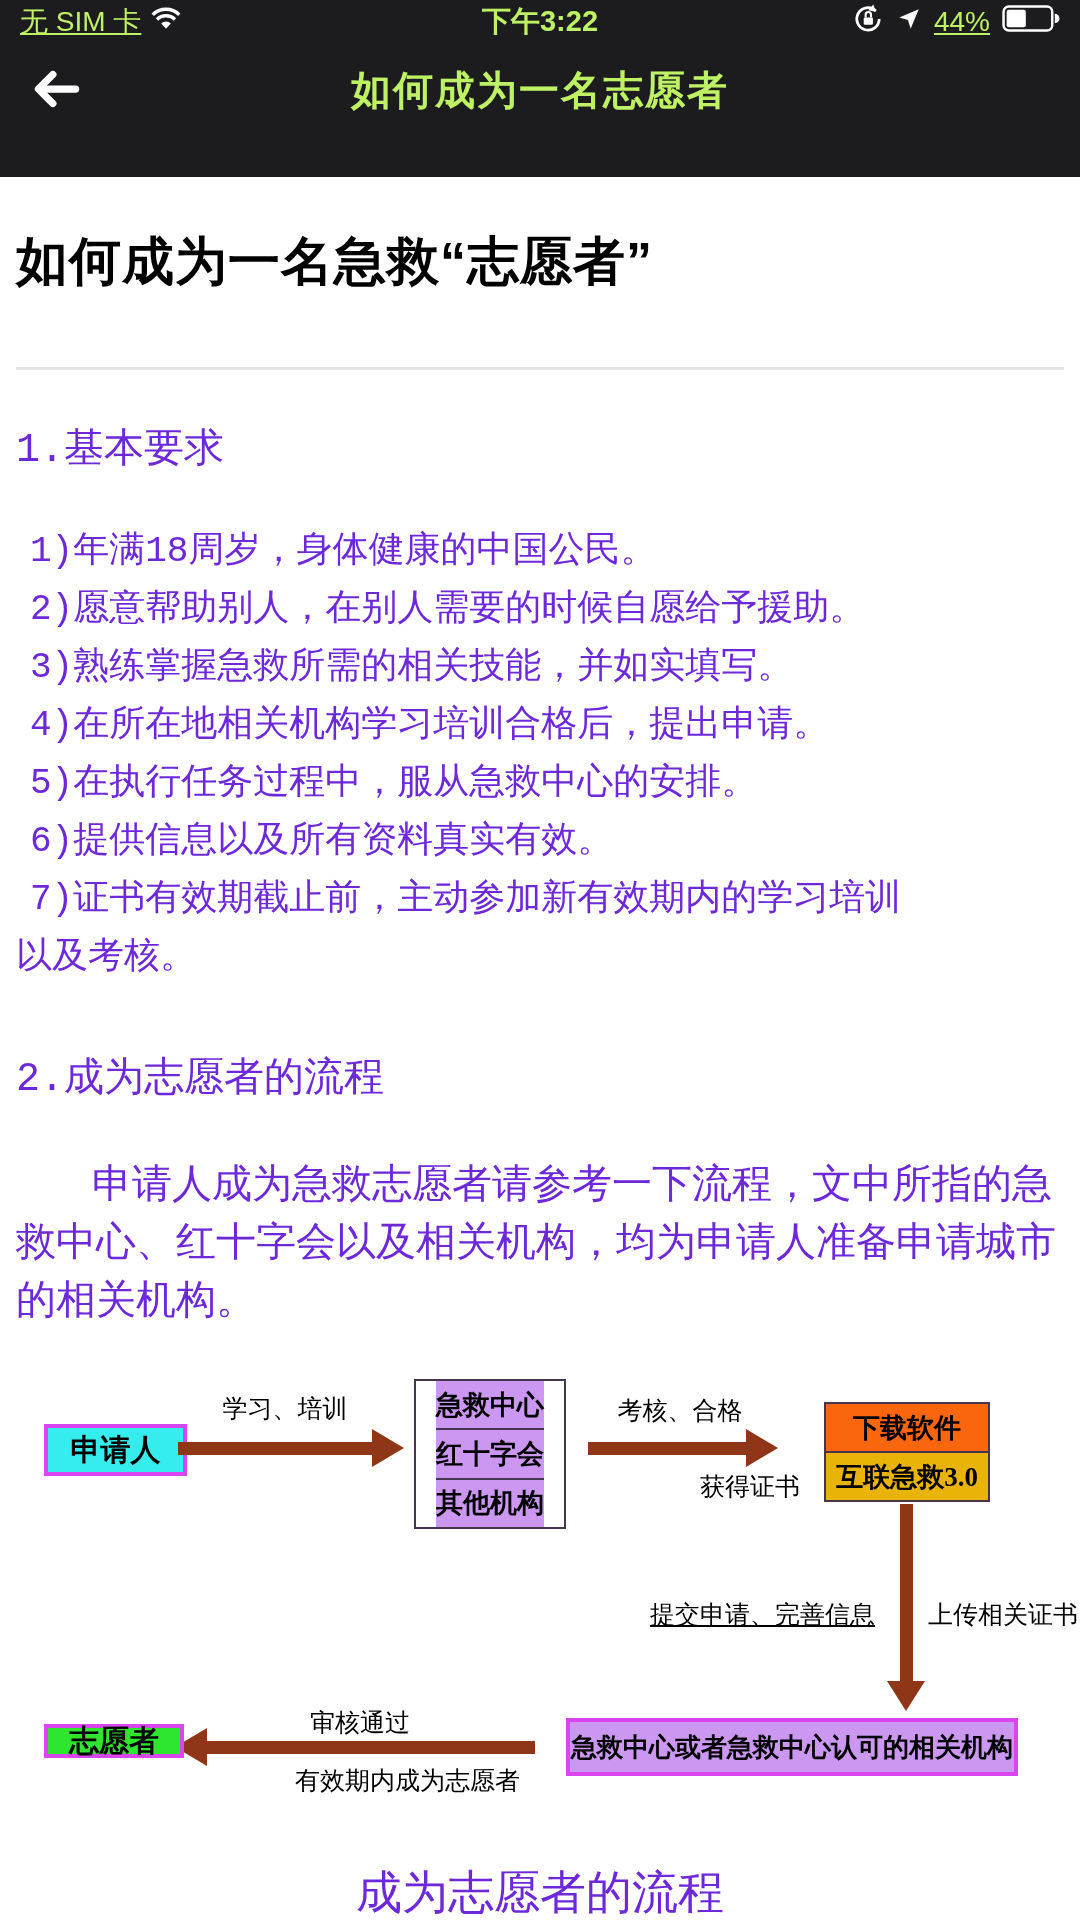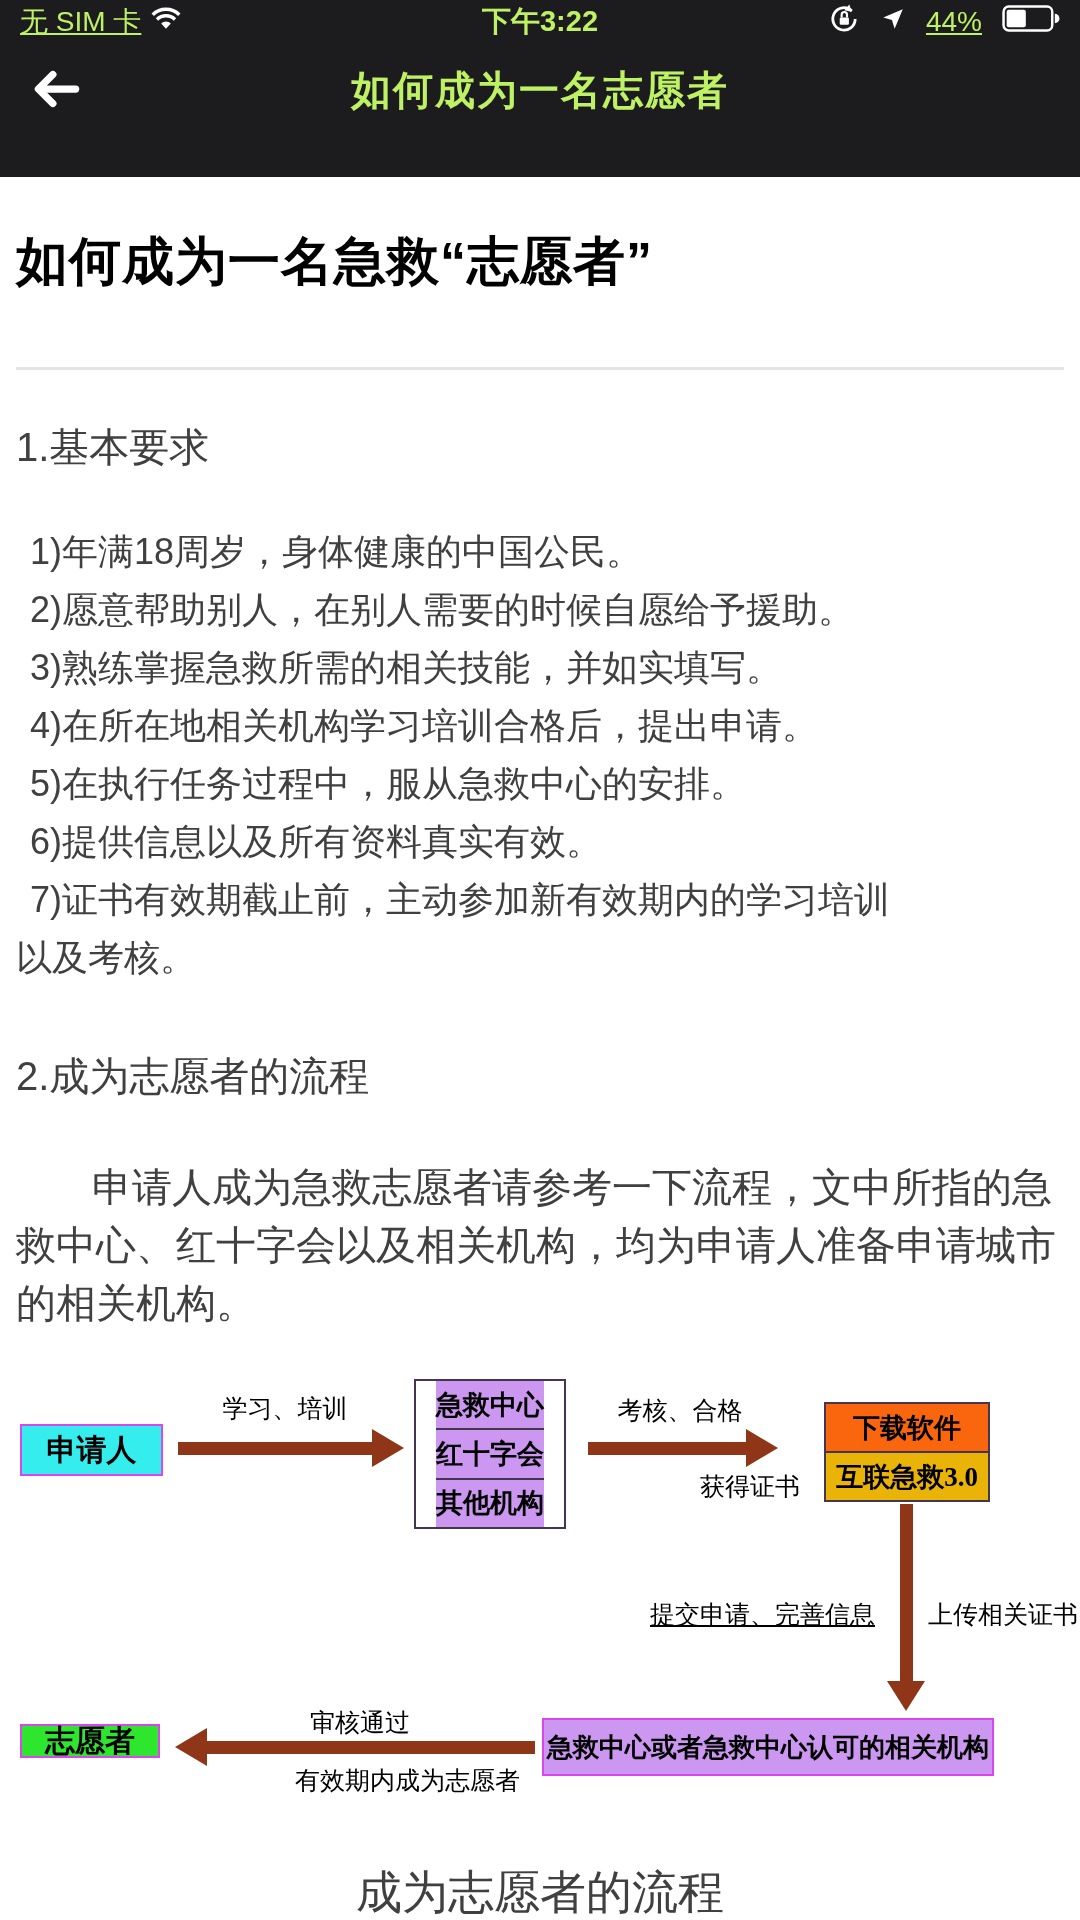--- a/index.html
+++ b/index.html
@@ -13,53 +13,53 @@
   .app-header { background:#1c1c1e; color:#bef264; height:177px;text-decoration:underline; }
   .status-row {
     height:44px; display:flex; align-items:center; padding:0 20px;
     font-size:28px; position:relative;
   }
   .status-left { display:flex; align-items:center; gap:10px; }
   .status-time {
     position:absolute; left:0; right:0; text-align:center;
     font-weight:bold; font-size:29px; pointer-events:none;
   }
-  .status-right { margin-left:auto; display:flex; align-items:center; gap:20px; }
+  .status-right { margin-left:auto; display:flex; align-items:center; gap:12px; }
   .nav-row { height:93px; display:flex; align-items:center; position:relative; }
   .back-btn { margin-left:28px; width:60px; height:50px; display:flex; align-items:center; cursor:pointer; z-index:2; }
   .nav-title {
     position:absolute; left:0; right:0; text-align:center;
     font-size:40px; font-weight:bold; letter-spacing:2px;
   }
   
   .content { padding:0 16px; }
   .article-title {
     margin-top:50px; font-size:52px; font-weight:bold; color:#000;
     letter-spacing:1px;
   }
   .pub-date {
     margin-top:46px; font-size:32px; color:#b9b9b9;
     font-family:"Liberation Serif","DejaVu Serif",serif;
   }
   .pub-date .date-value { margin-left:14px; }
   .divider { margin-top:70px; height:3px; background:#8d8d8d; border-bottom:3px solid #e3e3e3; }
-  .serif { font-family:Liberation Sans, sans-serif; color:#404040; }
+  .serif { font-family:Liberation Mono, monospace; color:#6d28d9; }
   .sec-heading { margin-top:50px; font-size:40px; font-weight:normal; }
   .req-list { margin-top:48px; max-width:890px; }
   .req-list p { font-size:36px; line-height:58px; text-indent:14px; }
   .sec-heading.second { margin-top:62px; }
   .process-para { margin-top:54px; font-size:40px; line-height:58px; text-indent:76px; }
   
   .flowchart {
     position:relative; width:1080px; height:440px; margin-top:34px;
     font-family:"Liberation Serif","DejaVu Serif",serif;
   }
   .fbox {
-    position:absolute; border:2px solid #d946ef; color:#000;
-    display:flex; align-items:center; justify-content:center; font-weight:bold;
+    position:absolute; border:4px solid #d946ef; color:#000;
+    display:flex; align-items:center; justify-content:center; font-weight:bold;margin-left:24px;
   }
   .fstack { position:absolute; border:2px solid #45364f; display:flex; flex-direction:column; }
   .fstack .cell {
     flex:1; display:flex; align-items:center; justify-content:center;
     font-weight:bold; border-top:2px solid #45364f; color:#000;
   }
   .fstack .cell:first-child { border-top:none; }
   .flabel { position:absolute; font-size:25px; color:#000; white-space:nowrap; }
   .arrow-body { position:absolute; background:var(--arrow-color); }
   .ahead { position:absolute; width:0; height:0; }

